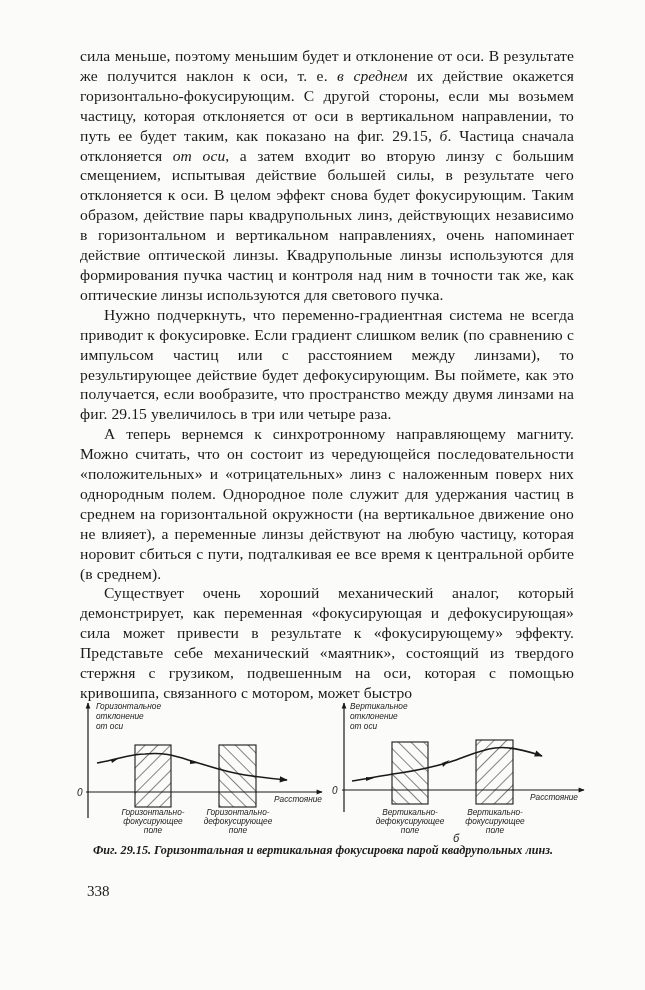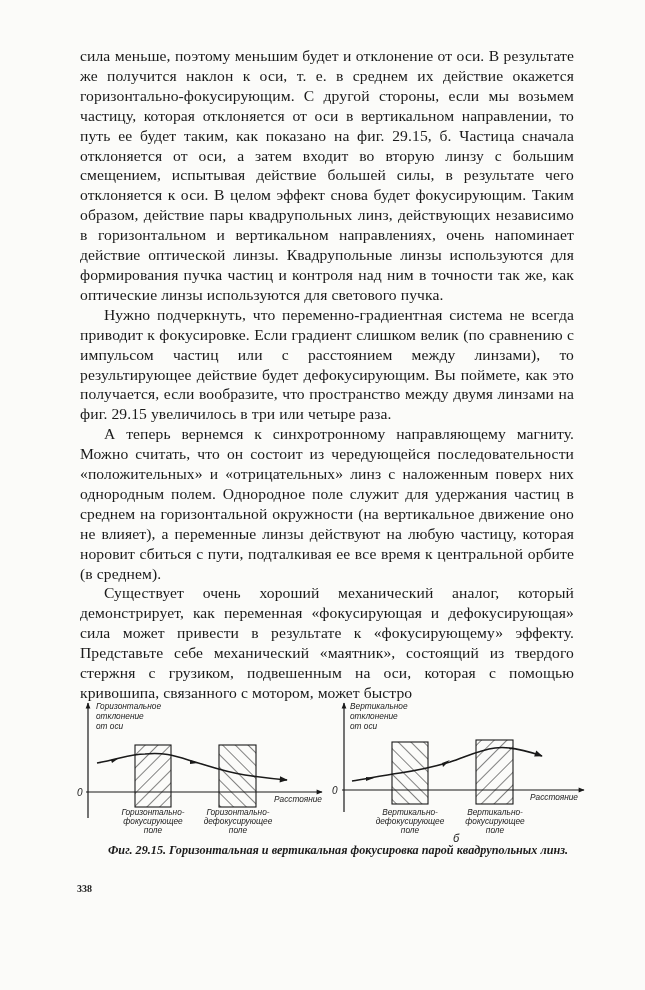--- a/index.html
+++ b/index.html
@@ -17,54 +17,55 @@
       top: 46px;
       width: 494px;
       font-family: "Liberation Serif", serif;
       font-size: 15.6px;
       line-height: 19.9px;
       text-align: justify;
       letter-spacing: 0.1px;
     }
     .para { margin: 0; text-indent: 0; }
     .para.indent { text-indent: 24px; }
-    .para .it { }
+    .para .it { font-style: italic; }
     .figures {
       position: absolute;
       left: 75px;
       top: 700px;
       width: 520px;
       height: 145px;
     }
     .figures svg { position: absolute; top: 0; }
     .fig-label {
       font-family: "Liberation Sans", sans-serif;
       font-style: italic;
       font-size: 8.3px;
       fill: #1a1a1a;
     }
     .caption {
       position: absolute;
-      left: 84px;
+      left: 64px;
       top: 842px;
       width: 494px;
       font-family: "Liberation Serif", serif;
       font-style: italic;
       font-weight: bold;
       font-size: 12.2px;
       line-height: 17px;
       text-indent: 24px;
+      text-align: center;
     }
     .page-number {
       position: absolute;
-      left: 77px;
+      left: 87px;
       top: 883px;
       font-family: "Liberation Serif", serif;
-      font-weight: bold;
-      font-size: 10px;
+      font-weight: normal;
+      font-size: 15px;
     }
   </style>
 </head>
 <body>
 
 <div class="text-block" id="text-block">
     <p class="para"><span>сила меньше, поэтому меньшим будет и отклонение от оси. В результате же получится наклон к оси, т. е. </span><span class="it">в среднем</span><span> их действие окажется горизонтально-фокусирующим. С другой стороны, если мы возьмем частицу, которая отклоняется от оси в вертикальном направлении, то путь ее будет таким, как показано на фиг. 29.15, </span><span class="it">б</span><span>. Частица сначала отклоняется </span><span class="it">от оси</span><span>, а затем входит во вторую линзу с большим смещением, испытывая действие большей силы, в результате чего отклоняется к оси. В целом эффект снова будет фокусирующим. Таким образом, действие пары квадрупольных линз, действующих независимо в горизонтальном и вертикальном направлениях, очень напоминает действие оптической линзы. Квадрупольные линзы используются для формирования пучка частиц и контроля над ним в точности так же, как оптические линзы используются для светового пучка.</span></p>
     <p class="para indent"><span>Нужно подчеркнуть, что переменно-градиентная система не всегда приводит к фокусировке. Если градиент слишком велик (по сравнению с импульсом частиц или с расстоянием между линзами), то результирующее действие будет дефокусирующим. Вы поймете, как это получается, если вообразите, что пространство между двумя линзами на фиг. 29.15 увеличилось в три или четыре раза.</span></p>
     <p class="para indent"><span>А теперь вернемся к синхротронному направляющему магниту. Можно считать, что он состоит из чередующейся последовательности «положительных» и «отрицательных» линз с наложенным поверх них однородным полем. Однородное поле служит для удержания частиц в среднем на горизонтальной окружности (на вертикальное движение оно не влияет), а переменные линзы действуют на любую частицу, которая норовит сбиться с пути, подталкивая ее все время к центральной орбите (в среднем).</span></p>
     <p class="para indent"><span>Существует очень хороший механический аналог, который демонстрирует, как переменная «фокусирующая и дефокусирующая» сила может привести в результате к «фокусирующему» эффекту. Представьте себе механический «маятник», состоящий из твердого стержня с грузиком, подвешенным на оси, которая с помощью кривошипа, связанного с мотором, может быстро</span></p>

